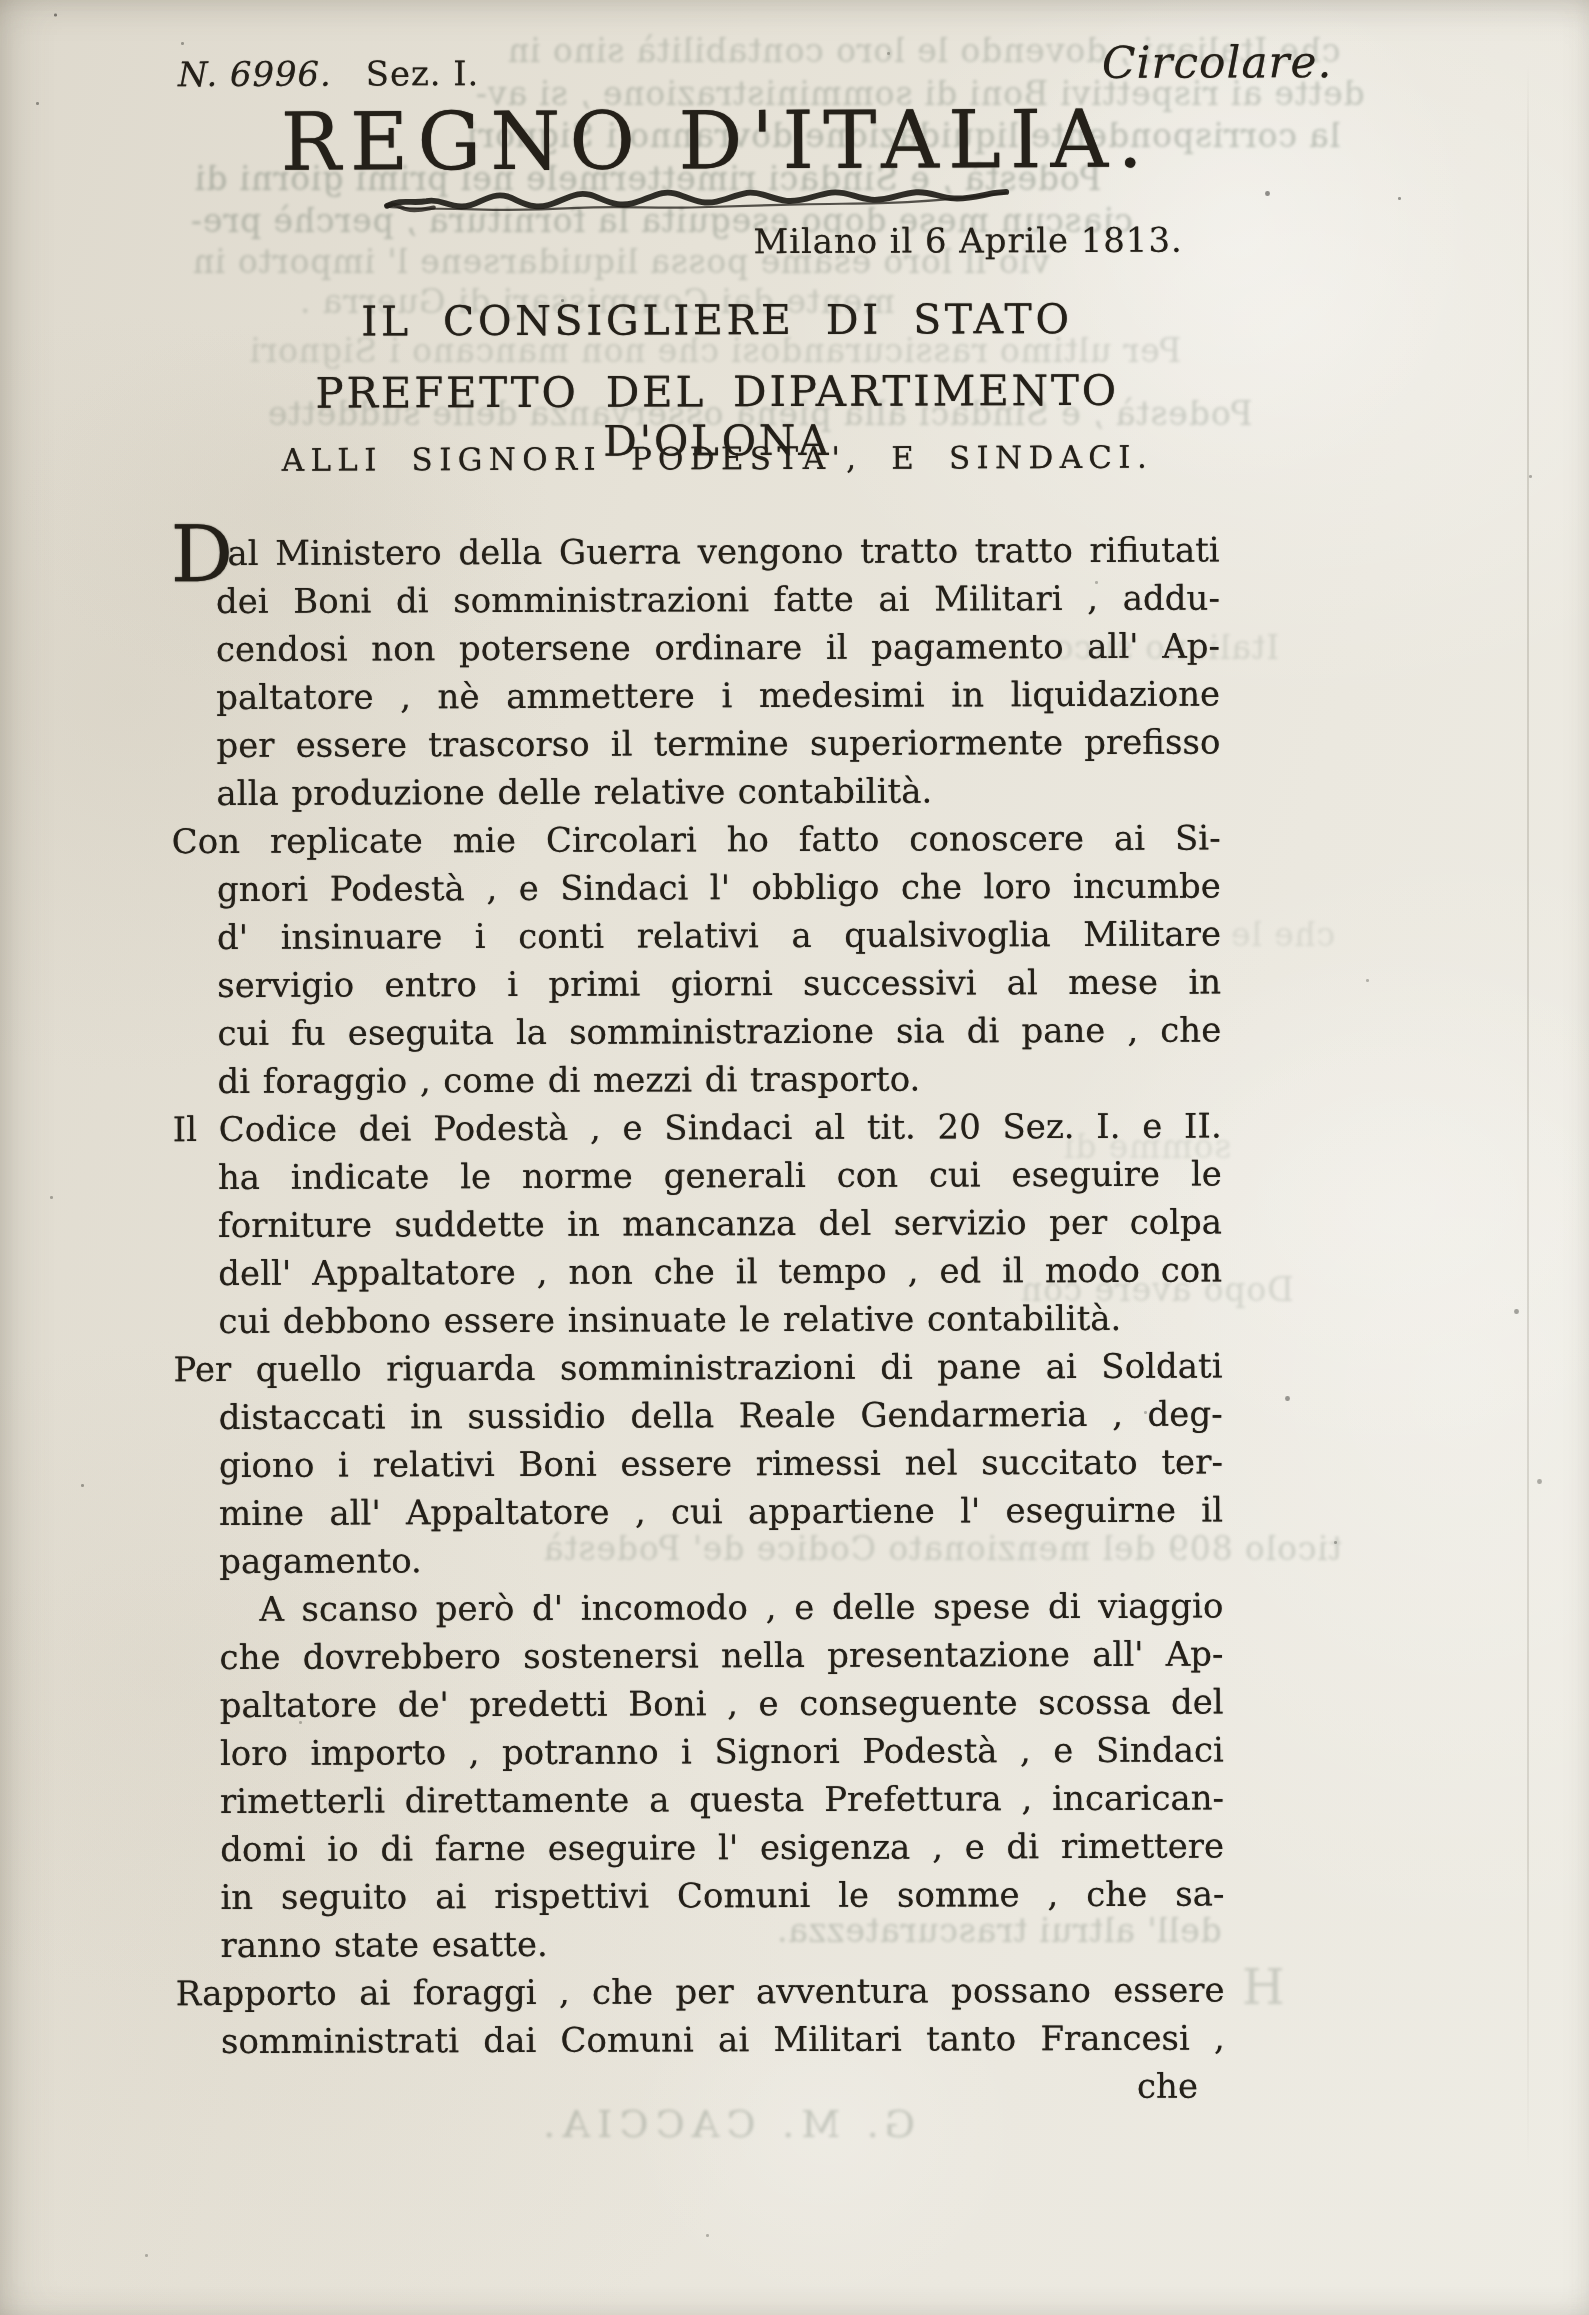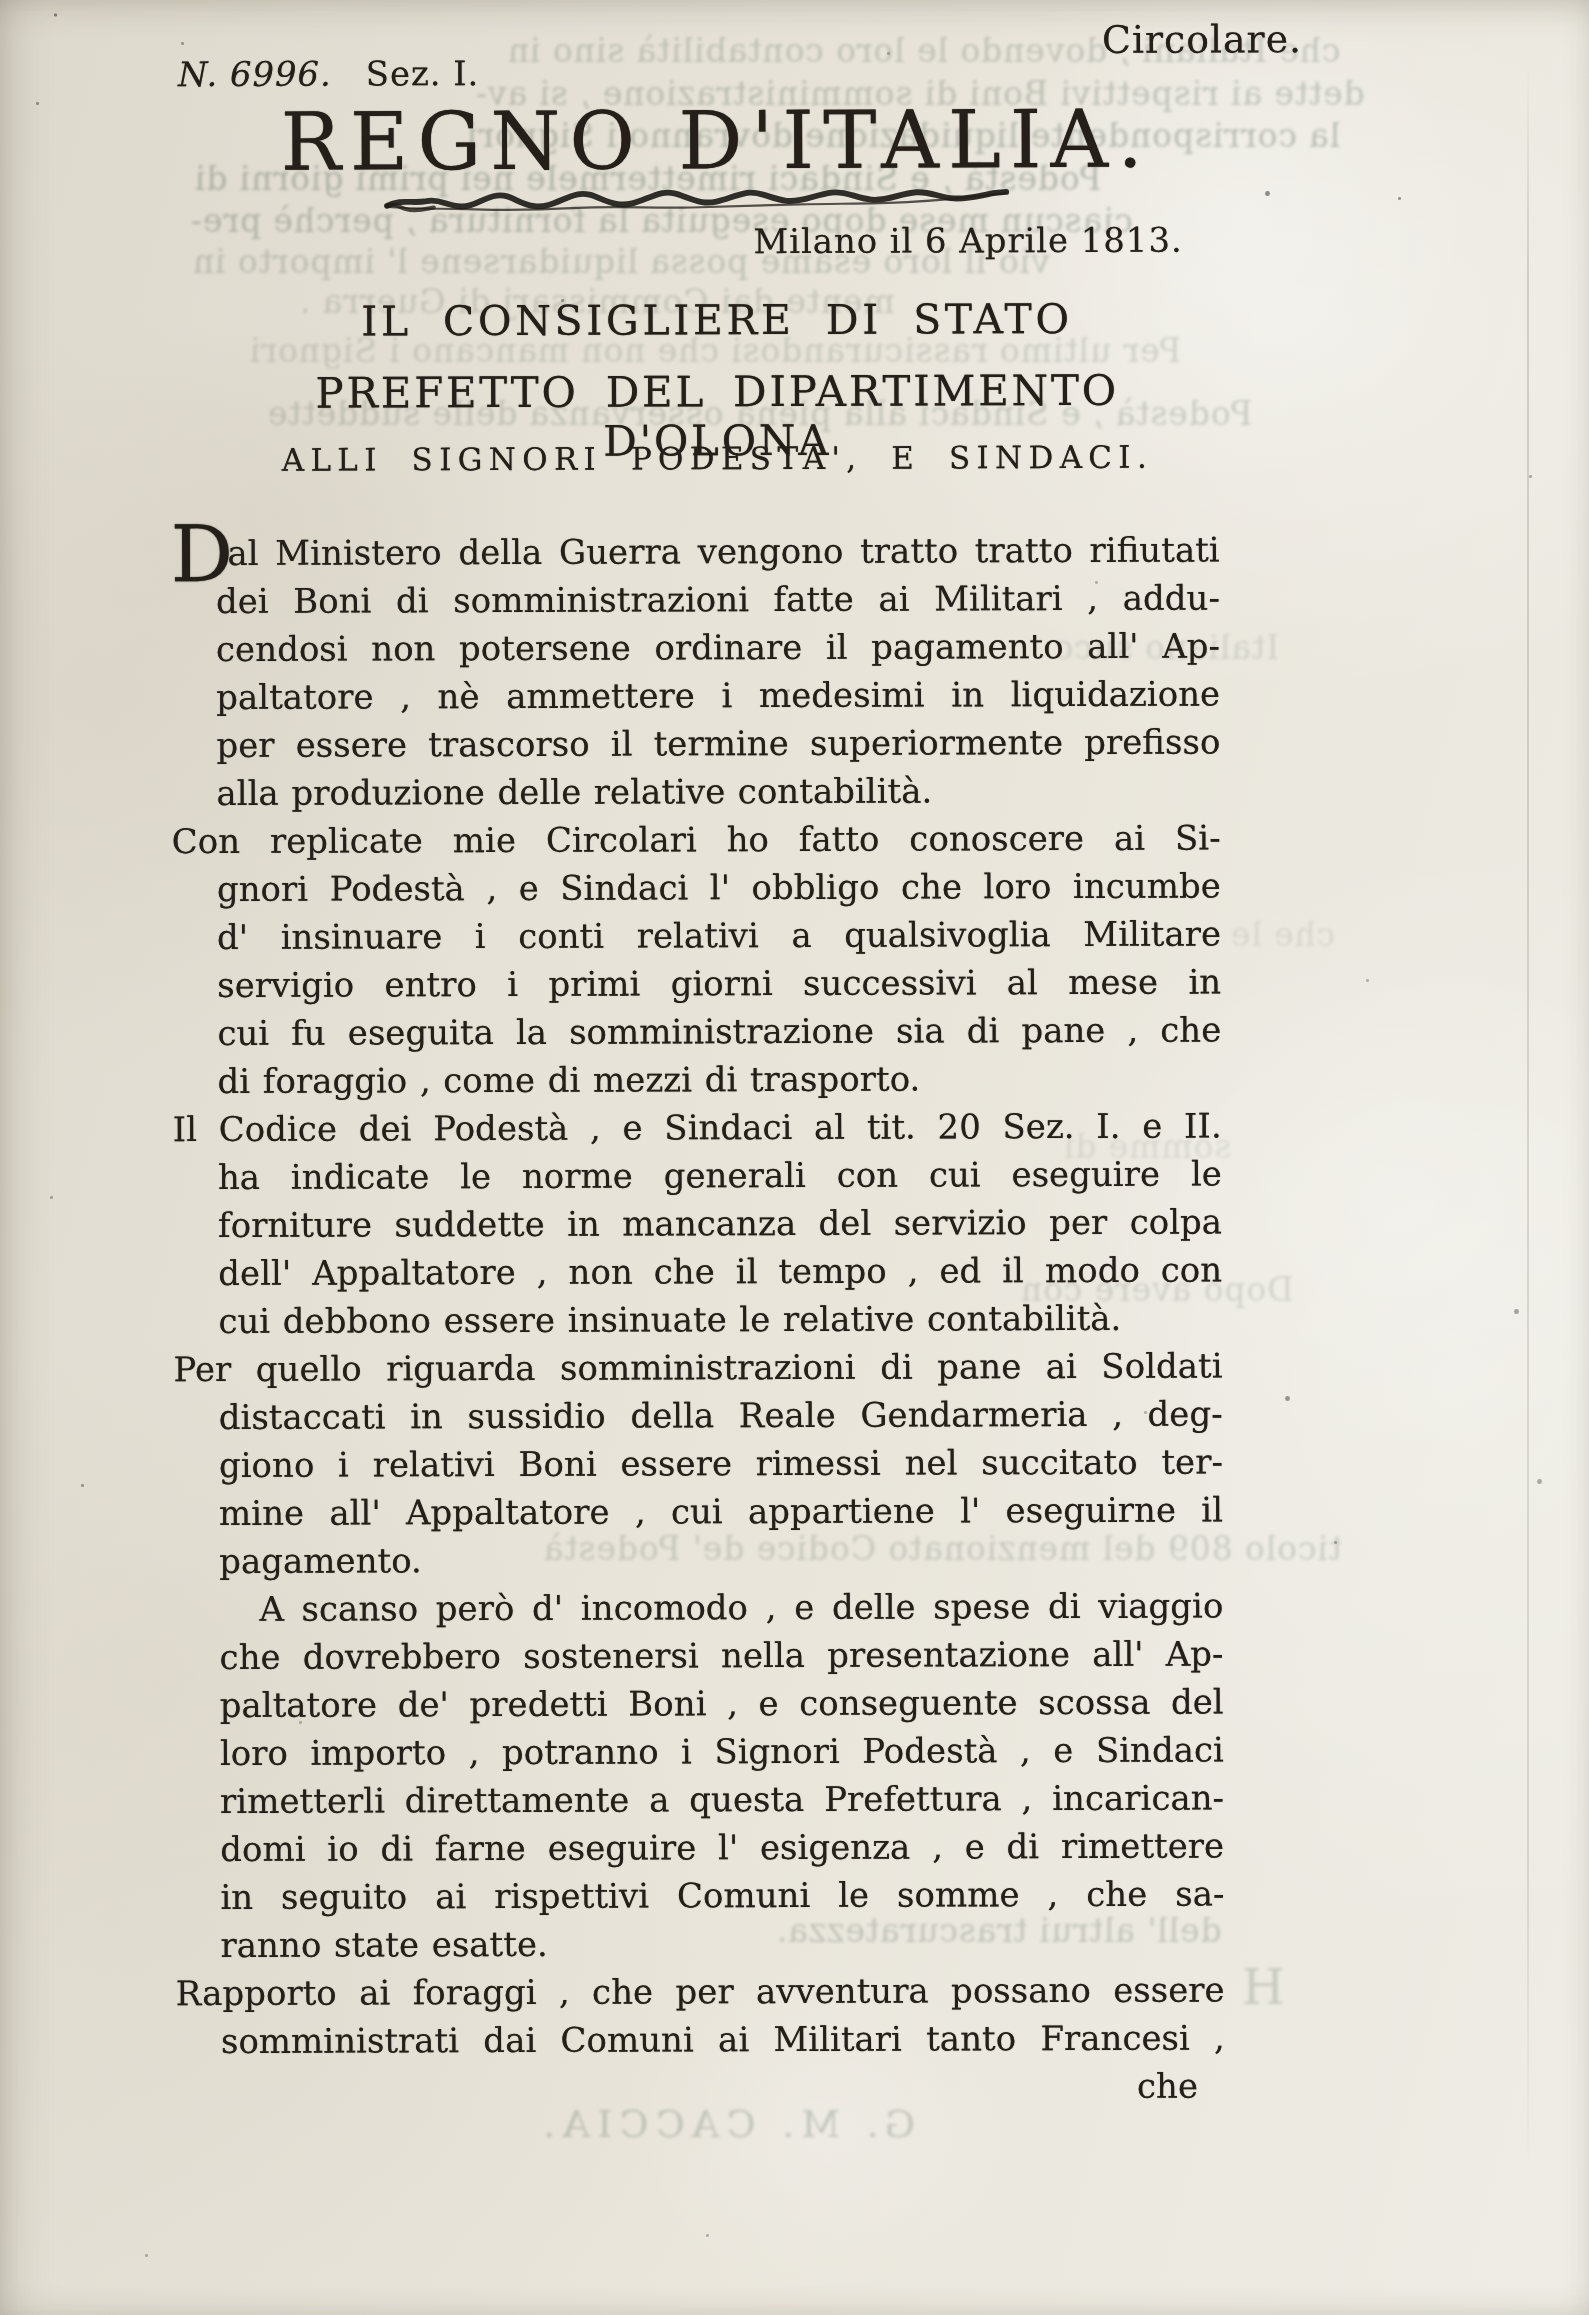--- a/index.html
+++ b/index.html
@@ -38,22 +38,22 @@
   .content { position: absolute; inset: 0; z-index: 3; transform: rotate(-0.2deg); transform-origin: 50% 40%; }
 
   
   .ref-line {
     position: absolute; left: 181px; top: 52px;
     font-size: 34px; letter-spacing: 0.9px; white-space: nowrap;
     text-shadow: 0 0 0.9px rgba(36,32,25,0.6);
   }
   .ref-line .ref-num { font-style: italic; margin-right: 34px; text-align: center; }
   .kind-label {
-    position: absolute; left: 1105px; top: 19px;
-    font-size: 38px; letter-spacing: 0.9px;
+    position: absolute; left: 1105px; top: 38px;
+    font-size: 44px; font-style: italic; letter-spacing: 0.9px;
     text-shadow: 0 0 0.9px rgba(36,32,25,0.6);
   }
   .frame { position: absolute; left: 217px; width: 1004px; }
   .doc-title {
     top: 94px; text-align: center;
     font-size: 80px; letter-spacing: 9px; white-space: nowrap;
     text-shadow: 0 0 1.1px rgba(36,32,25,0.8);
   }
   .flourish-wrap { position: absolute; left: 386px; top: 181px; width: 629px; height: 36px; }
   .place-date {

